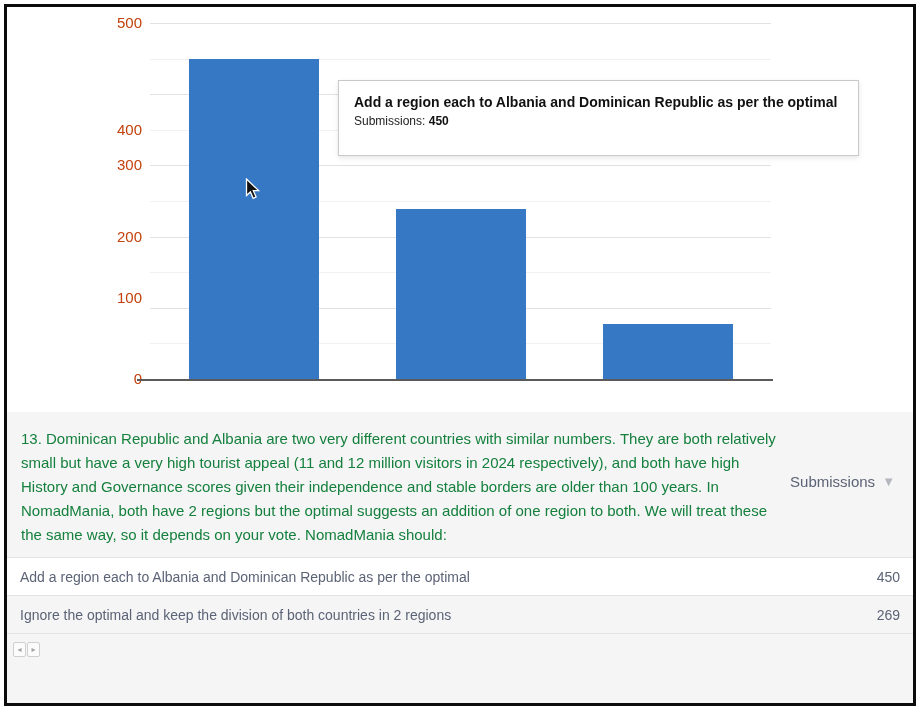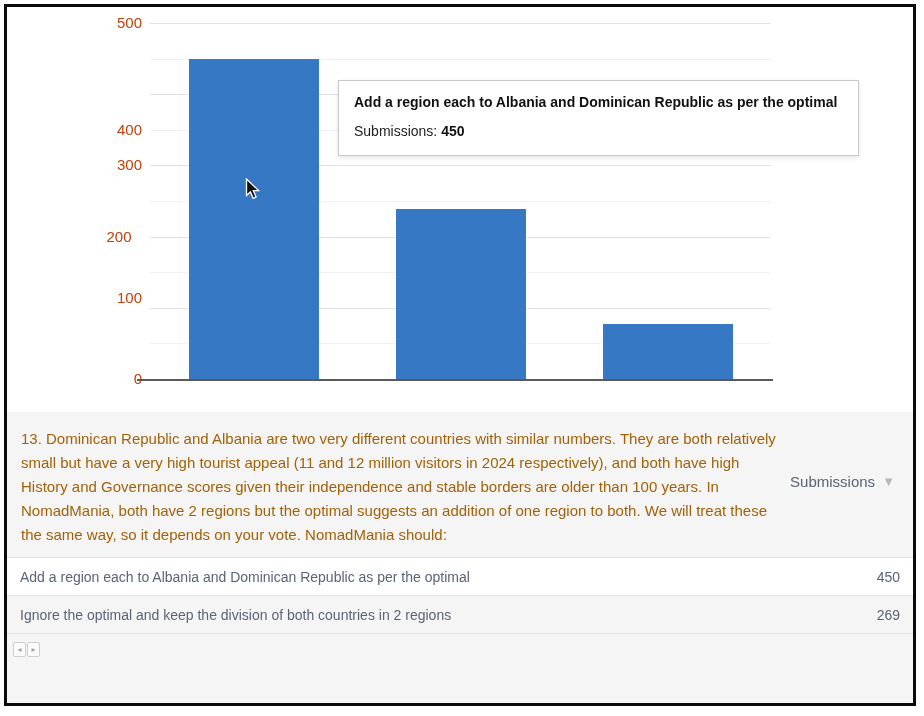--- a/index.html
+++ b/index.html
@@ -15,29 +15,29 @@
   .gridline { position:absolute; left:143px; width:621px; height:1px; }
   .gridline.minor { background:#f1f1f1; }
   .gridline.major { background:#e2e2e2; }
   .axis-baseline { position:absolute; left:130px; width:636px; height:2px; background:#5a5a5a; }
   .bar { position:absolute; }
 
   .tooltip { position:absolute; left:331px; top:73px; width:521px; height:76px;
              background:#ffffff; border:1px solid #c9c9c9;
              box-shadow:0 2px 5px rgba(0,0,0,0.10); padding:13px 15px; z-index:5; }
   .tooltip-title { font-size:14px; font-weight:bold; color:#111111; white-space:nowrap; }
-  .tooltip-line { margin-top:13px; font-size:14px; color:#222222; }
+  .tooltip-line { margin-top:4px; font-size:12px; color:#222222; }
   .tooltip-line b { color:#111111; }
 
   .cursor { position:absolute; left:238px; top:171px; z-index:6; }
 
   
   .question-section { position:relative; height:145px; background:#f5f5f6;
                       padding:15px 16px 0 14px; flex:none; }
-  .question-text { width:760px; font-size:15px; line-height:24px; color:#a16207; }
+  .question-text { width:760px; font-size:15px; line-height:24px; color:#15803d; }
   .sort-header { position:absolute; right:18px; top:61px; display:flex; align-items:center;
                  font-size:15px; color:#5b6376; cursor:pointer;justify-content:center; }
   .sort-caret { margin-left:7px; color:#b4b7bd; font-size:13px; line-height:13px; }
 
   
   .answer-row { height:38px; border-top:1px solid #e4e4e4; display:flex; align-items:center;
                 padding:0 13px; font-size:14px; color:#5b6376; background:#ffffff; flex:none; }
   .answer-row.alt { background:#f5f5f6; }
   .answer-row .row-value { margin-left:auto; font-size:14px; color:#5b6376; }
 
@@ -61,21 +61,21 @@
       <div class="gridline minor" style="top: 265.2px;"></div>
       <div class="gridline major" style="top: 229.6px;"></div>
       <div class="gridline minor" style="top: 194px;"></div>
       <div class="gridline major" style="top: 158.4px;"></div>
       <div class="gridline minor" style="top: 122.8px;"></div>
       <div class="gridline major" style="top: 87.2px;"></div>
       <div class="gridline minor" style="top: 51.6px;"></div>
       <div class="gridline major" style="top: 16px;"></div>
       <div class="ytick-label" style="left: 89px; top: 363px;">0</div>
       <div class="ytick-label" style="left: 89px; top: 282px;">100</div>
-      <div class="ytick-label" style="left: 89px; top: 220.6px; text-align: center;">200</div>
+      <div class="ytick-label" style="left: 89px; top: 220.6px;">200</div>
       <div class="ytick-label" style="left: 89px; top: 149.4px;">300</div>
       <div class="ytick-label" style="left: 89px; top: 78.2px; margin-top: 36px;">400</div>
       <div class="ytick-label" style="left: 89px; top: 7px;">500</div>
       <div class="bar" title="Add a region each to Albania and Dominican Republic as per the optimal" style="left: 181.5px; top: 51.6px; width: 130px; height: 320.4px; background: rgb(55, 120, 197);"></div>
       <div class="bar" title="Ignore the optimal and keep the division of both countries in 2 regions" style="left: 388.5px; top: 201.8px; width: 130px; height: 170.2px; background: rgb(55, 120, 197);"></div>
       <div class="bar" title="Don't know/don't care" style="left: 595.5px; top: 317.2px; width: 130px; height: 54.8px; background: rgb(55, 120, 197);"></div>
       <div class="axis-baseline" style="top: 372px;"></div>
       <div></div>
 
     <div class="tooltip">

